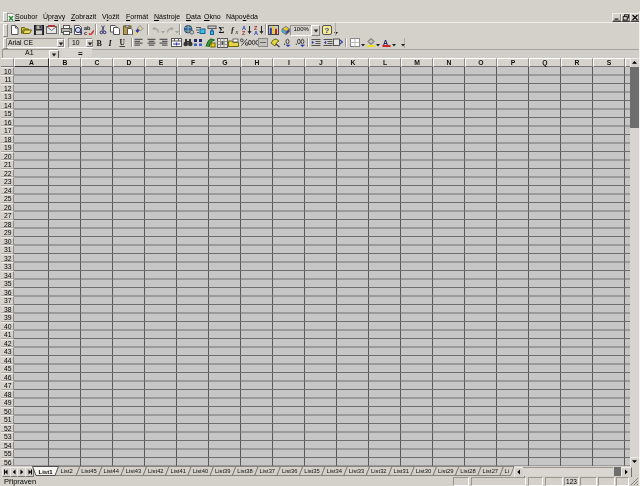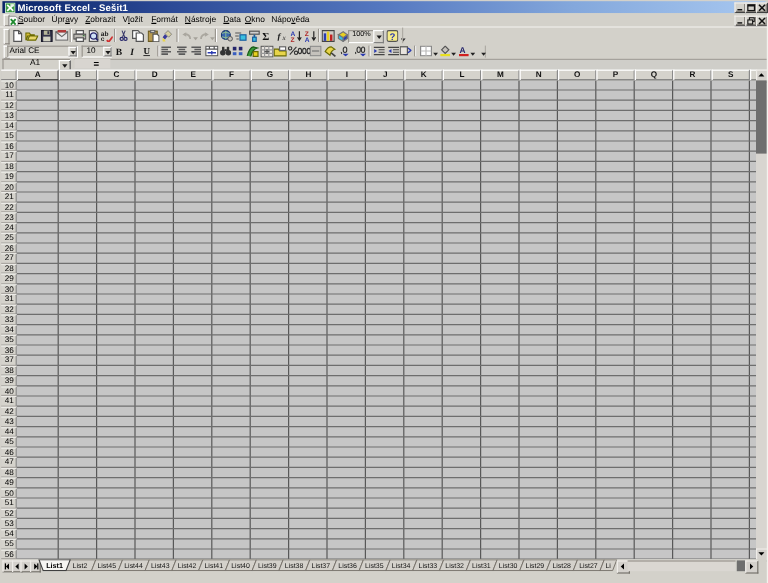--- a/index.html
+++ b/index.html
@@ -25,44 +25,20 @@
 .sbtn{background:#d4d1cc;border:1px solid;border-color:#eeece8 #76736c #76736c #eeece8;}
 
 #tabbar{left:1px;top:466px;width:638px;height:10px;background:#d3d1ca;}
 
 #status{left:1px;top:477px;width:638px;height:9px;background:#d3d1ca;}
 .panel{top:0px;height:7px;border:1px solid;border-color:#9a968f #fff #fff #9a968f;}
 svg{display:block}
 </style></head>
 <body>
 <div id="win">
-  <div class="abs" id="title">
-    <svg class="abs" style="left:2px;top:0.5px" width="9" height="9">
-        <rect x="0.5" y="0.5" width="8" height="8" fill="#3f9e46" stroke="#cfe8cf" stroke-width="0.8"></rect>
-        <path d="M2 2 L7 7 M7 2 L2 7" stroke="#fff" stroke-width="1.4"></path>
-        <rect x="4.6" y="1.2" width="3.2" height="2.2" fill="#e8f4e8" opacity="0.85"></rect>
-      </svg>
-    <div class="abs txt" style="left:12.5px;font-size:8px;transform:translateZ(0);">Microsoft Excel - Sešit1</div>
-    <div class="abs tbtn" style="left:610px;top:1px;">
-        <svg width="8" height="7">
-          <rect x="1.5" y="4.5" width="4" height="1.2" fill="#111"></rect>
-        </svg>
-      </div>
-    <div class="abs tbtn" style="left:619px;top:1px;">
-        <svg width="8" height="7">
-          <rect x="1.2" y="1" width="5.5" height="4.8" fill="none" stroke="#111" stroke-width="1"></rect>
-          <rect x="1.2" y="1" width="5.5" height="1.4" fill="#111"></rect>
-        </svg>
-      </div>
-    <div class="abs tbtn" style="left:628px;top:1px;">
-        <svg width="8" height="7">
-          <path d="M1.5 1 L6.5 6 M6.5 1 L1.5 6" stroke="#111" stroke-width="1.3"></path>
-        </svg>
-      </div>
-  </div>
   <div class="abs" id="menubar">
     <div class="abs grip" style="left:1px;top:1px;height:8px;"></div>
     <svg class="abs" style="left:5px;top:1.5px" width="9" height="9">
         <path d="M0.5 0.5 h5.5 l2 2 v6 h-7.5 z" fill="#fbfbf9" stroke="#888" stroke-width="0.8"></path>
         <path d="M2 3 L6 7.5 M6 3 L2 7.5" stroke="#1e8a2e" stroke-width="1.5"></path>
       </svg>
     <div class="abs menuitem" style="left:13px;"><u>S</u>oubor</div>
     <div class="abs menuitem" style="left:41px;">Úpr<u>a</u>vy</div>
     <div class="abs menuitem" style="left:69px;"><u>Z</u>obrazit</div>
     <div class="abs menuitem" style="left:100px;">V<u>l</u>ožit</div>
@@ -709,13 +685,27 @@
       </div>
       <div class="abs" style="left:522px;top:0.5px;width:90px;height:9px;background:#dad7d2;border-top:1px solid #9a968f;box-sizing:border-box;"></div>
       <div class="abs" style="left:613px;top:0.5px;width:7px;height:9px;background:#6e6e6e;"></div>
       <div class="abs sbtn" style="left:620px;top:0.5px;width:8.5px;height:9px;">
         <svg width="8" height="8" style="display:block">
           <path d="M3 1.5 L5.7 4 L3 6.5 z" fill="#000"></path>
         </svg>
       </div>
     </div>
   <div class="abs" style="left:638.5px;top:11px;width:1.5px;height:475px;background:#f4f2ee;"></div>
+  <div class="abs" id="status">
+    <div class="abs" style="left:3px;top:0px;font-size:7.5px;">Připraven</div>
+    <div class="abs panel" style="left:452px;width:14px;"></div>
+    <div class="abs panel" style="left:470px;width:53px;"></div>
+    <div class="abs panel" style="left:527px;width:13px;"></div>
+    <div class="abs panel" style="left:544px;width:16px;"></div>
+    <div class="abs panel" style="left:563px;width:13px;font-size:6.5px;text-align:center;line-height:7px;">123</div>
+    <div class="abs panel" style="left:579px;width:15px;"></div>
+    <div class="abs panel" style="left:597px;width:15px;"></div>
+    <div class="abs panel" style="left:615px;width:11px;"></div>
+    <svg class="abs" style="left:629px;top:0px" width="9" height="9">
+        <path d="M8 1 L1 8 M8 4 L4 8 M8 7 L7 8" stroke="#8a867f" stroke-width="1"></path>
+      </svg>
+  </div>
 </div>
 
 </body></html>

